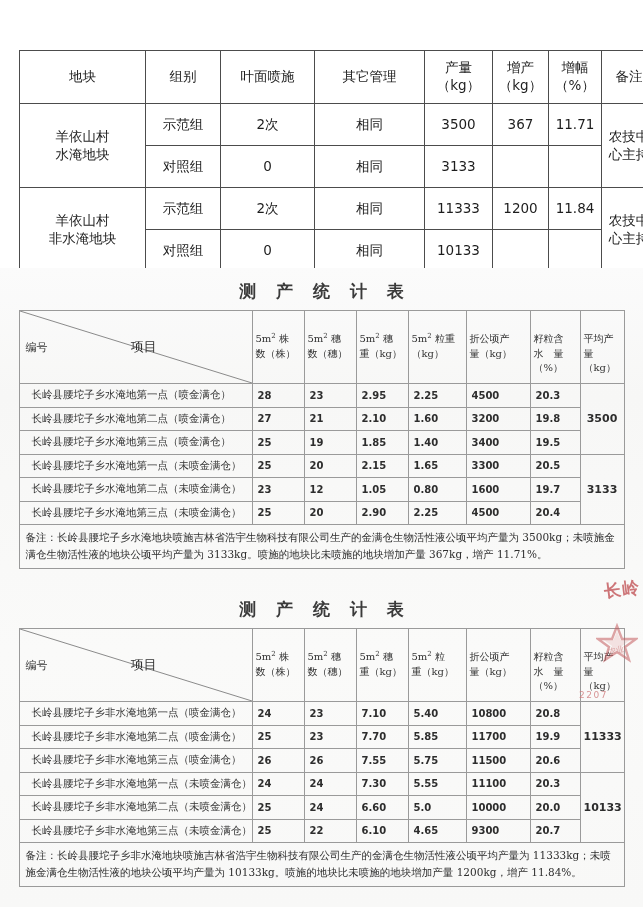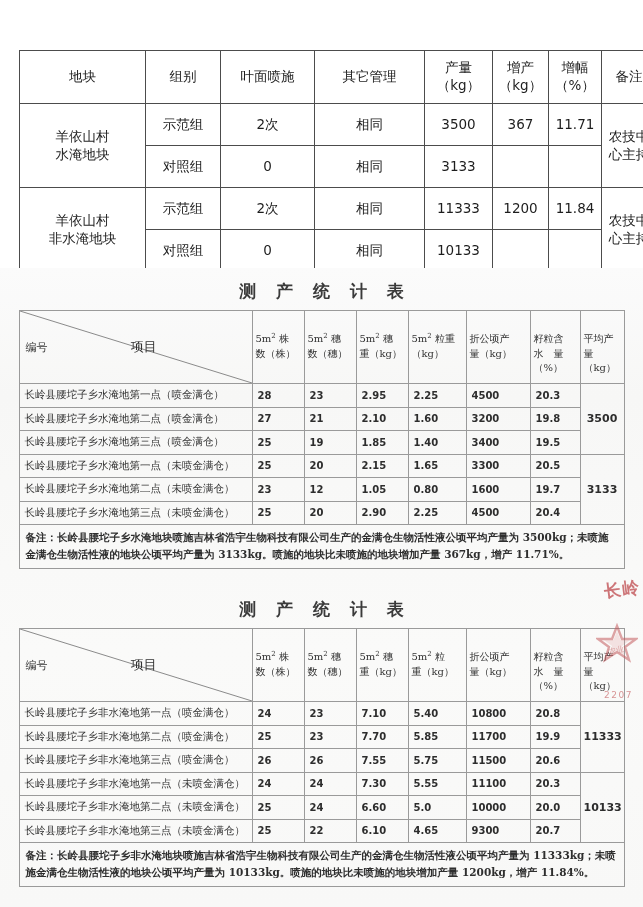--- a/index.html
+++ b/index.html
@@ -124,21 +124,21 @@
     font-size: 10px;
     line-height: 1.45;
     vertical-align: top;
     padding-top: 21px;
   }
   table.stat td.rowlabel {
     height: 18.5px;
     text-align: left;
     font-size: 10.5px;
     white-space: nowrap;
-    padding-left: 5px;
+    padding-left: 12px;
     font-family: "DejaVu Serif", "Liberation Serif", serif;
   }
   table.stat td.num {
     text-align: left;
     padding-left: 5px;
     font-size: 10px;
     font-weight: bold;
     color: #2d2d2d;
     font-family: "DejaVu Sans", "Liberation Sans", sans-serif;
   }
@@ -148,21 +148,20 @@
     font-weight: bold;
     color: #2d2d2d;
     font-family: "DejaVu Sans", "Liberation Sans", sans-serif;
   }
   table.stat td.note {
     text-align: left;
     font-size: 10.5px;
     line-height: 1.62;
     padding: 4px 6px 5px 6px;
     color: #2e2e2e;
-    font-weight: bold;
   }
   sup { font-size: 7px; vertical-align: super; line-height: 0; }
 
   
   .stamp {
     position: absolute;
     pointer-events: none;
     color: #c0565a;
     font-family: "DejaVu Serif", "Liberation Serif", serif;
     opacity: .75;
@@ -173,21 +172,21 @@
     letter-spacing: 1px;
     transform: rotate(-7deg);
     color: #c4595c;
     opacity: .82;
   }
   #stamp-star {
     left: 596px; top: 623px;
     width: 42px; height: 40px;
   }
   #stamp-digits {
-    left: 604px; top: 690px;
+    left: 579px; top: 690px;
     font-size: 9px;
     letter-spacing: 1.5px;
     color: #cf7b7c;
     opacity: .8;
     font-family: "DejaVu Sans", "Liberation Sans", sans-serif;
   }
   #stamp-arc {
     left: 608px; top: 645px;
     font-size: 8px;
     color: #d18e8d;

